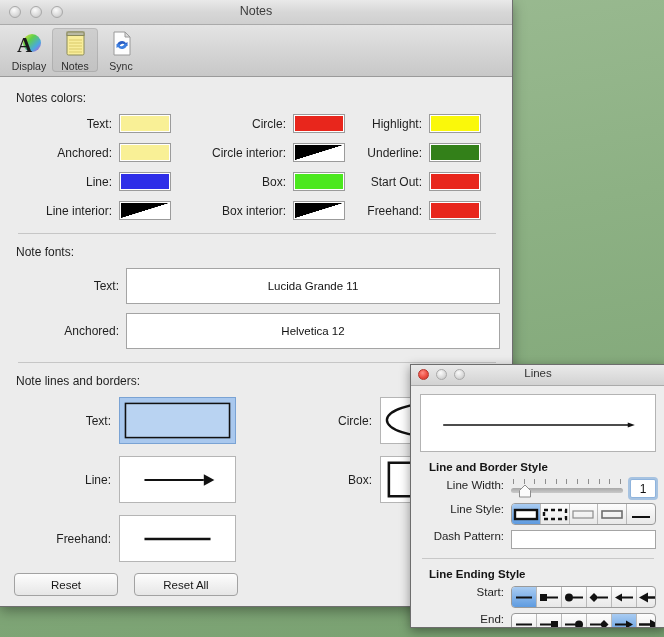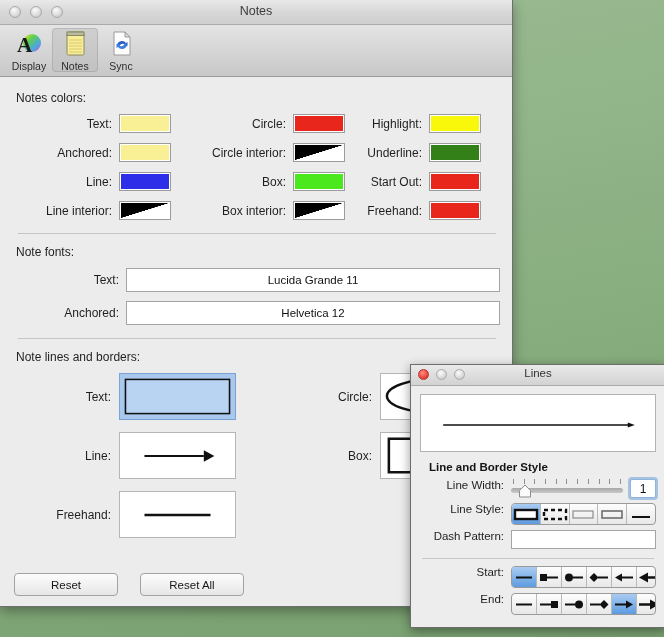--- a/index.html
+++ b/index.html
@@ -47,33 +47,33 @@
   .cgrid{display:grid;grid-template-columns:105px 56px 118px 56px 80px 56px;
     row-gap:10px;align-items:center;}
   .clabel{font-size:12px;color:#1f1f1f;text-align:right;padding-right:7px;}
   .swatch{width:52px;height:19px;background:#fff;border:1px solid #9b9b9b;
     box-shadow:inset 0 0 0 1px #fff;box-sizing:border-box;padding:1px;cursor:pointer;}
   .swfill{width:100%;height:100%;}
 
   
   .frow{display:flex;align-items:center;margin-bottom:9px;}
   .flabel{width:105px;text-align:right;padding-right:7px;font-size:12px;color:#1f1f1f;}
-  .ffield{flex:1;height:24px;background:#fff;border:1px solid #a4a4a4;
+  .ffield{flex:1;height:36px;background:#fff;border:1px solid #a4a4a4;
     display:flex;align-items:center;justify-content:center;font-size:11.5px;
     color:#111;box-sizing:border-box;cursor:pointer;}
 
   
   .lbwrap{display:grid;grid-template-columns:105px 120px 1fr 120px;
     row-gap:12px;align-items:center;margin-top:2px;}
   .lblabel{font-size:12px;color:#1f1f1f;text-align:right;padding-right:8px;}
   .prev{width:117px;height:47px;background:#fff;border:1px solid #b5b5b5;
     box-sizing:border-box;cursor:pointer;position:relative;overflow:hidden;}
   .prev.sel{background:#a9c8ee;border-color:#7aa3d4;padding:4px;}
 
-  .btnrow{position:absolute;left:14px;bottom:10px;display:flex;gap:22px;}
+  .btnrow{position:absolute;left:14px;bottom:10px;display:flex;gap:16px;}
   .pbtn{min-width:78px;height:21px;padding:0 12px;font-size:11.5px;color:#161616;
     background:linear-gradient(180deg,#fdfdfd,#e6e6e6);
     border:1px solid #a2a2a2;border-radius:4px;cursor:pointer;
     display:flex;align-items:center;justify-content:center;}
 
   
   .insp{position:absolute;left:410px;top:364px;width:254px;height:262px;
     background:#ededed;border:1px solid #6d6d6d;
     box-shadow:0 3px 10px rgba(0,0,0,.4);overflow:hidden;}
   .insp .titlebar{height:20px;
@@ -374,20 +374,21 @@
       </div>
     </div>
 
     <div class="irow">
       <div class="ilabel">Dash Pattern:</div>
       <div class="dashfield" title=""></div>
     </div>
 
     <hr class="isep">
 
+    <div class="grouphead">Line Ending Style</div>
 
     <div class="irow">
       <div class="ilabel">Start:</div>
       <div class="seg">
         <div class="on">
           <svg width="24" height="13" viewBox="0 0 24 13">
             <line x1="4" y1="6.5" x2="20" y2="6.5" stroke="#111" stroke-width="2.2"></line>
             </svg>
         </div>
         <div>

